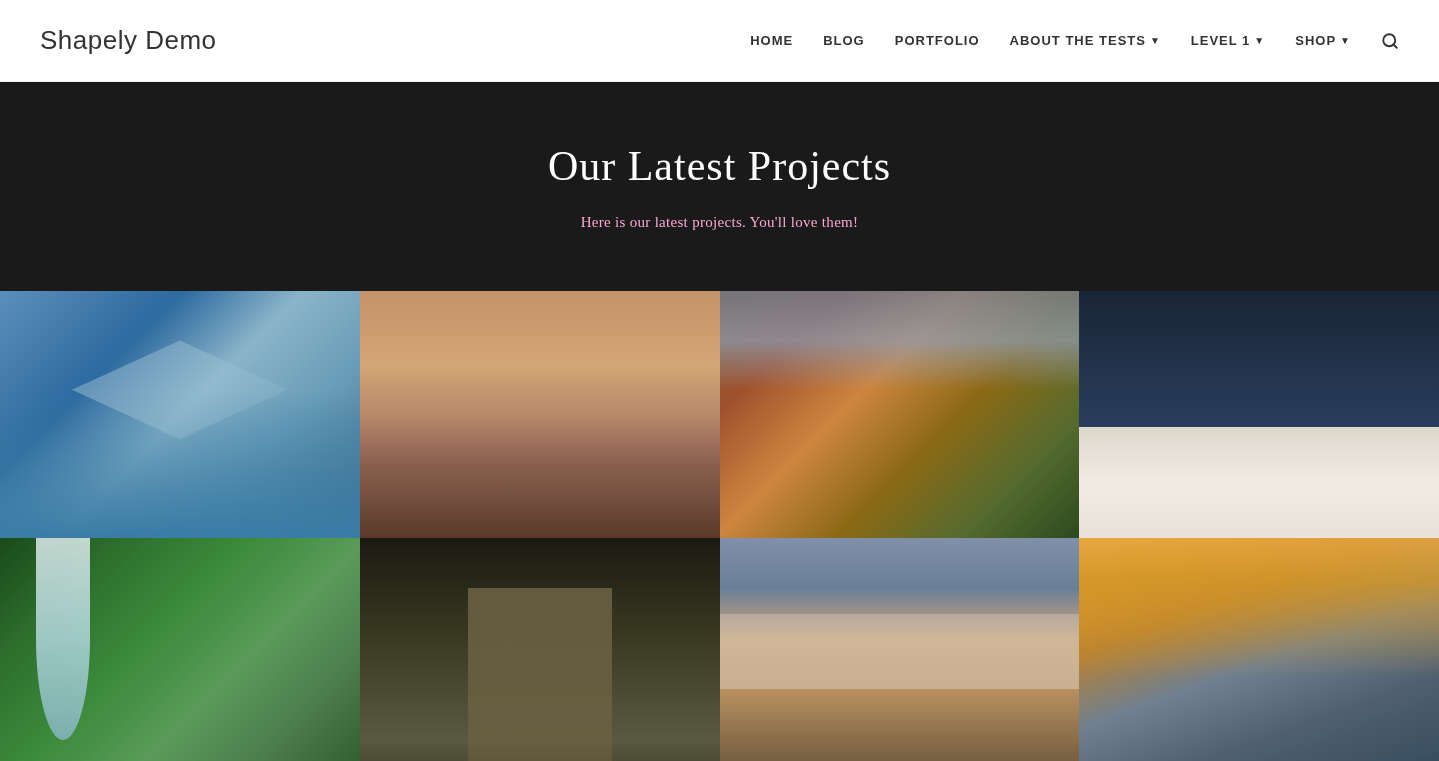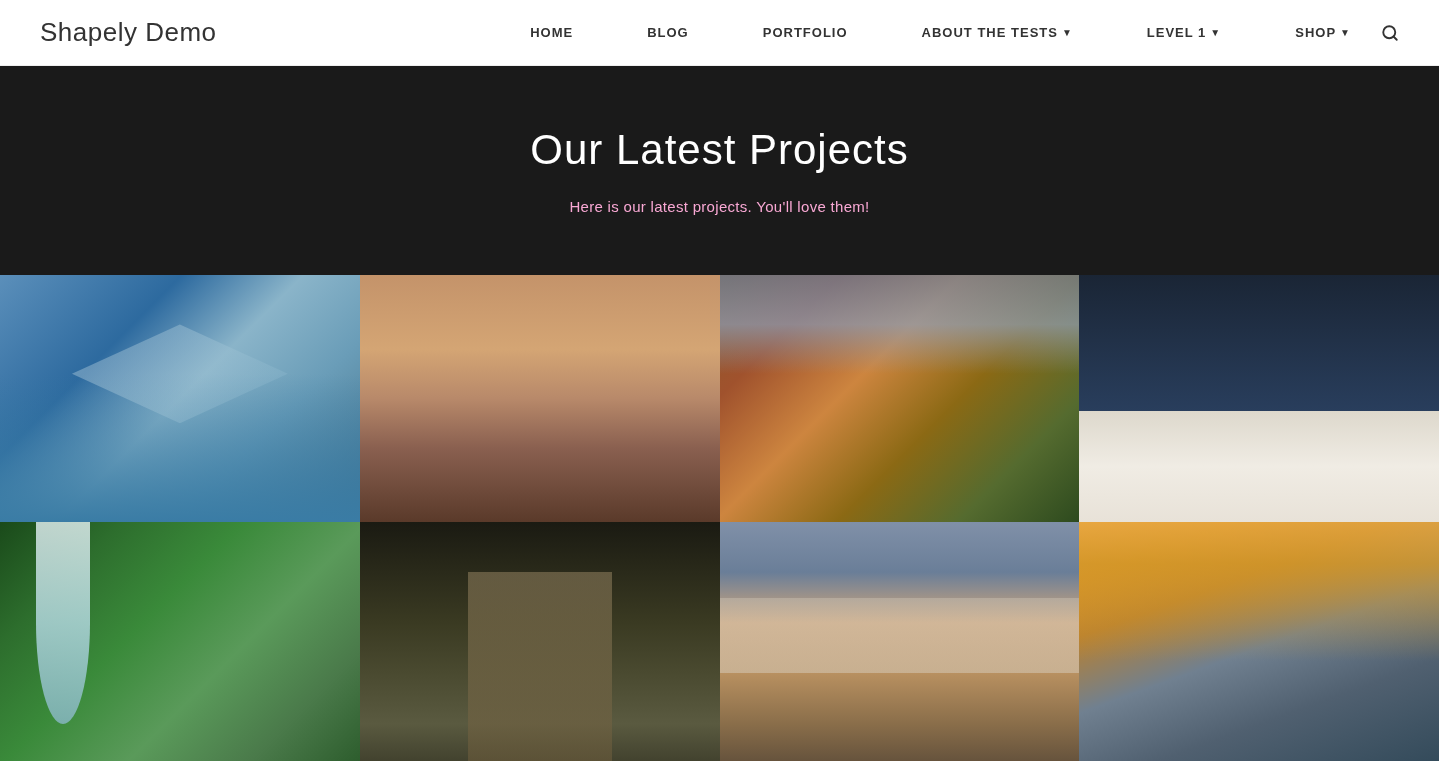--- a/index.html
+++ b/index.html
@@ -14,21 +14,21 @@
       width: 1439px;
       min-height: 761px;
     }
 
     
     header {
       display: flex;
       align-items: center;
       justify-content: space-between;
       padding: 12px 40px;
-      height: 66px;
+      height: 82px;
       background: #fff;
       border-bottom: 1px solid #eee;
     }
 
     .site-title {
       font-size: 26px;
       font-weight: 300;
       color: #333;
       letter-spacing: 0.5px;
     }
@@ -42,21 +42,20 @@
     .nav-item {
       font-size: 13px;
       font-weight: 600;
       letter-spacing: 1px;
       color: #333;
       text-transform: uppercase;
       cursor: pointer;
       display: flex;
       align-items: center;
       gap: 4px;
-      margin-left: 44px;
     }
 
     .nav-dropdown-arrow {
       font-size: 10px;
       color: #333;
     }
 
     .search-icon-wrap {
       cursor: pointer;
       font-size: 18px;
@@ -64,20 +63,21 @@
       display: flex;
       align-items: center;
     }
 
     
     .hero {
       background: #1a1a1a;
       color: #fff;
       text-align: center;
       padding: 60px 16px 60px;
+      font-family: Liberation Serif, serif;
     }
 
     .hero h1 {
       font-size: 42px;
       font-weight: 300;
       letter-spacing: 1px;
       margin-bottom: 24px;
     }
 
     .hero p {

